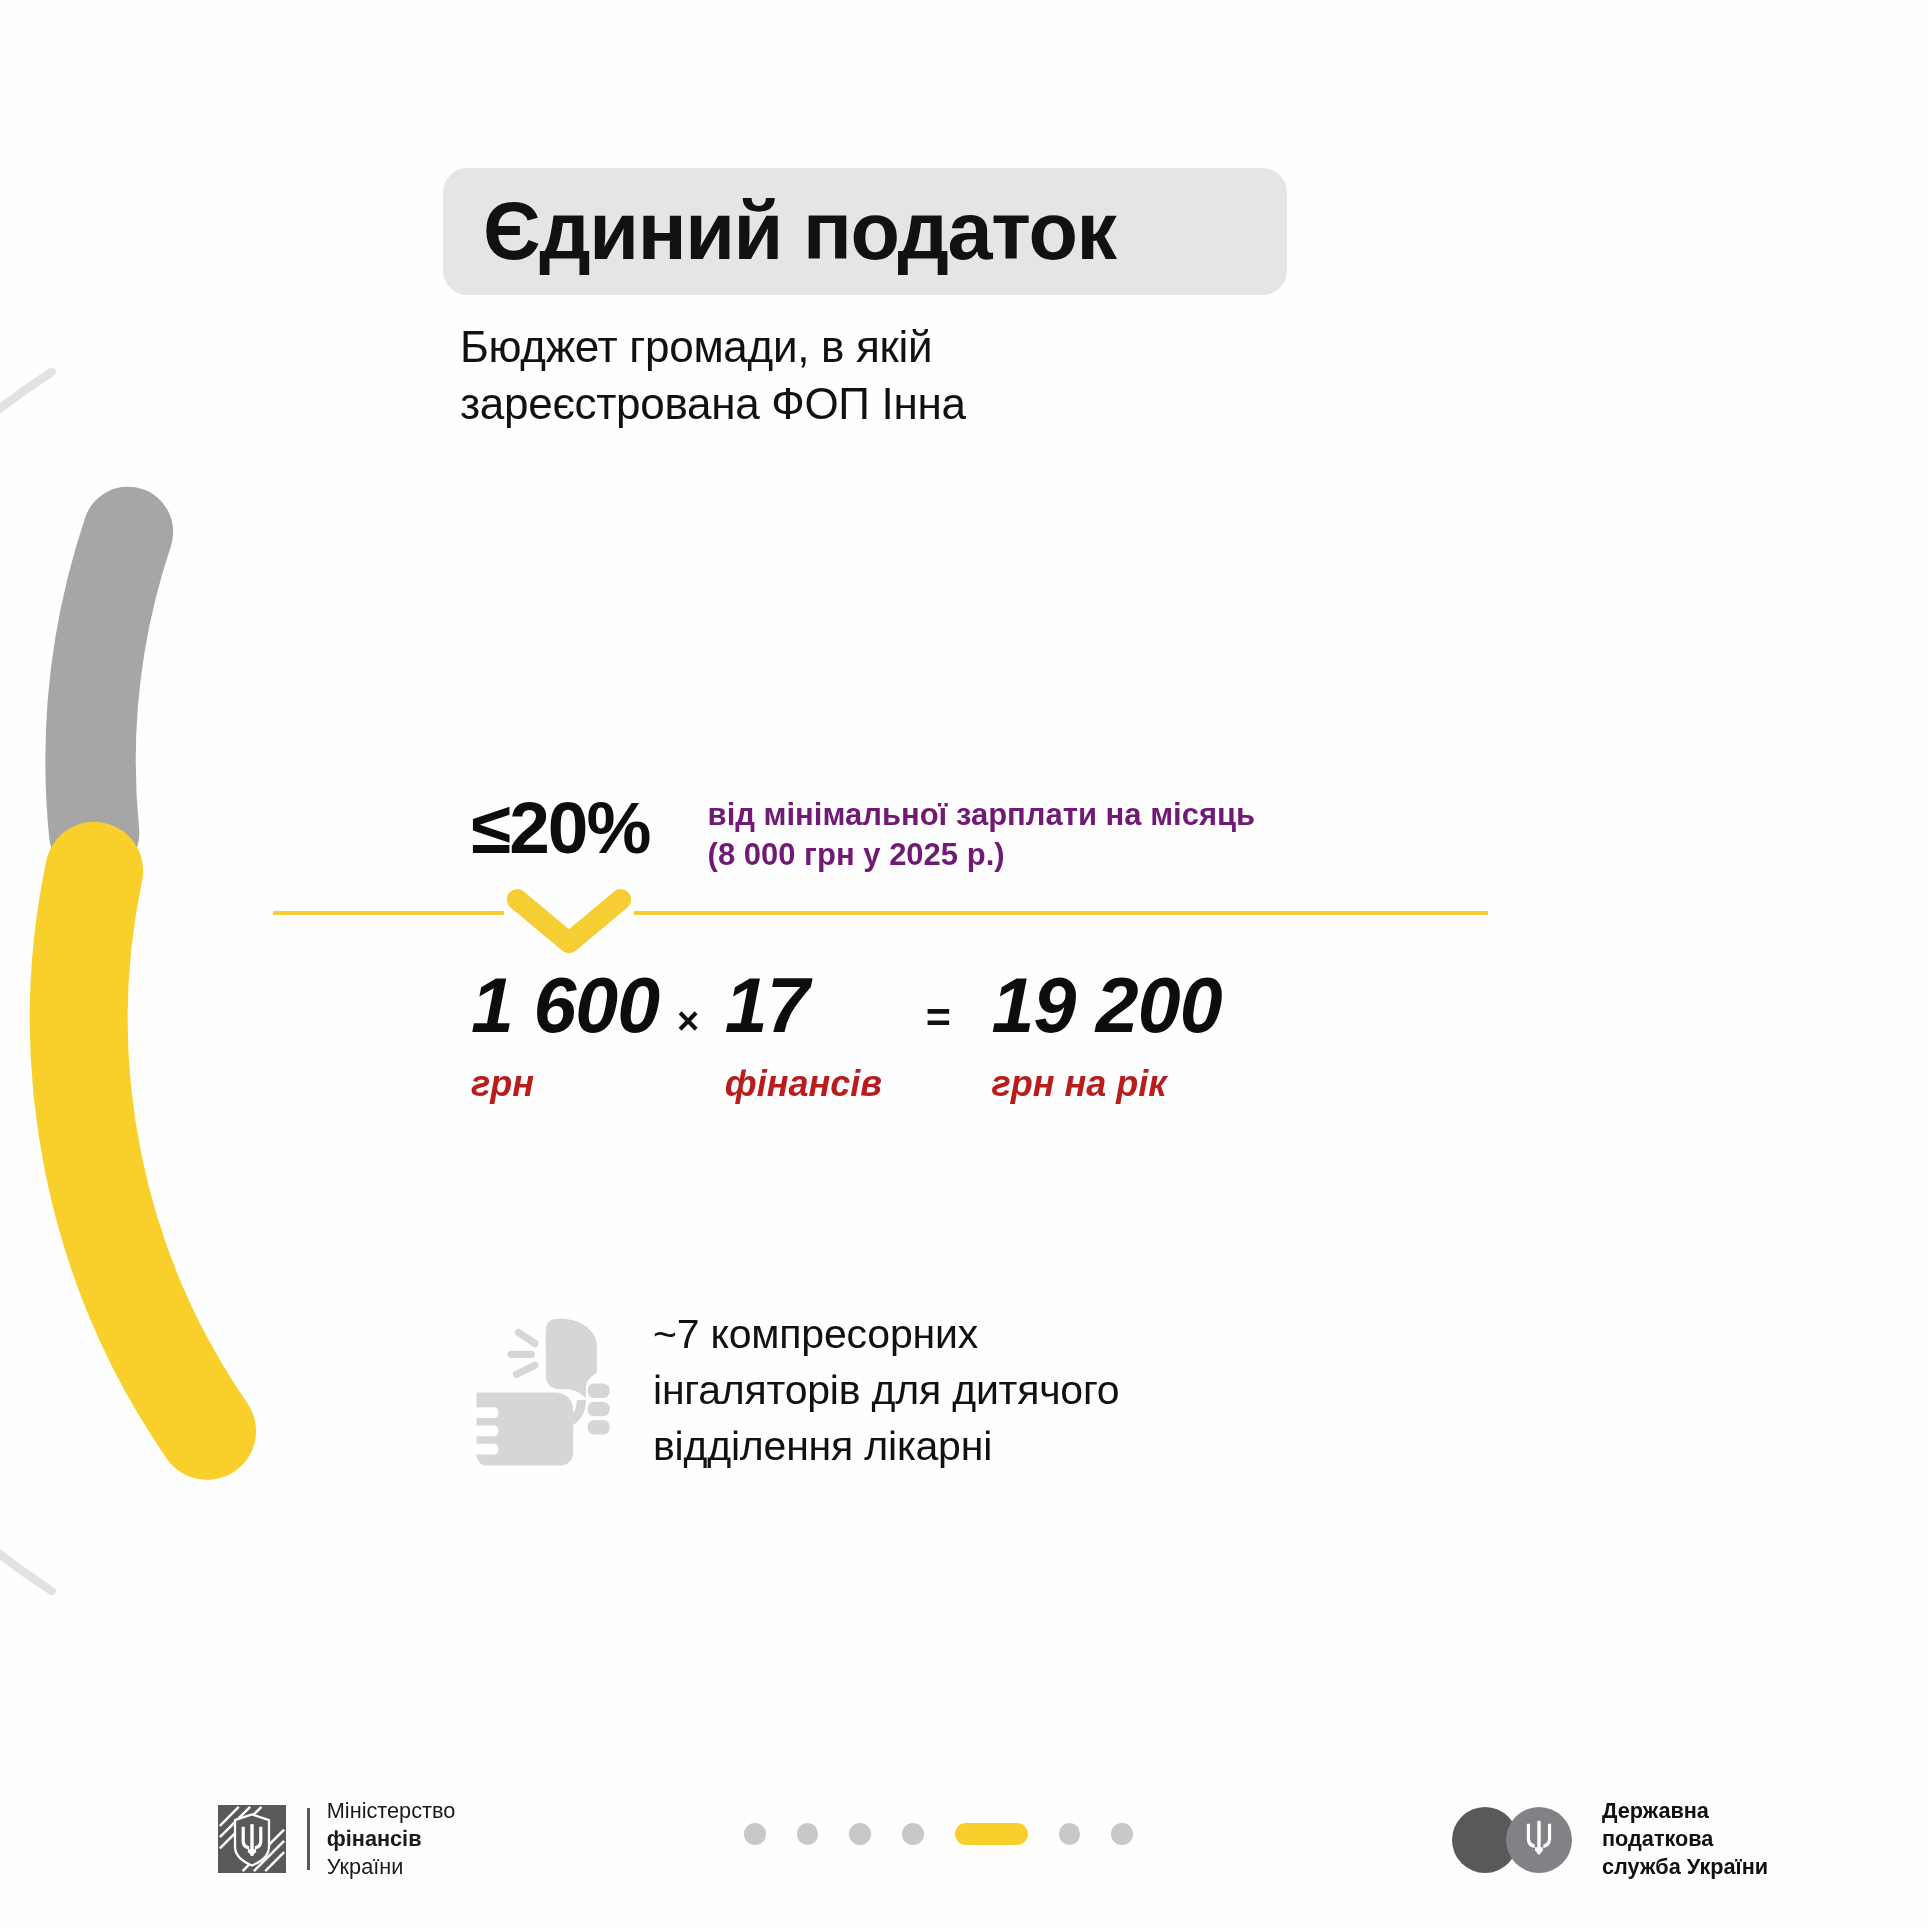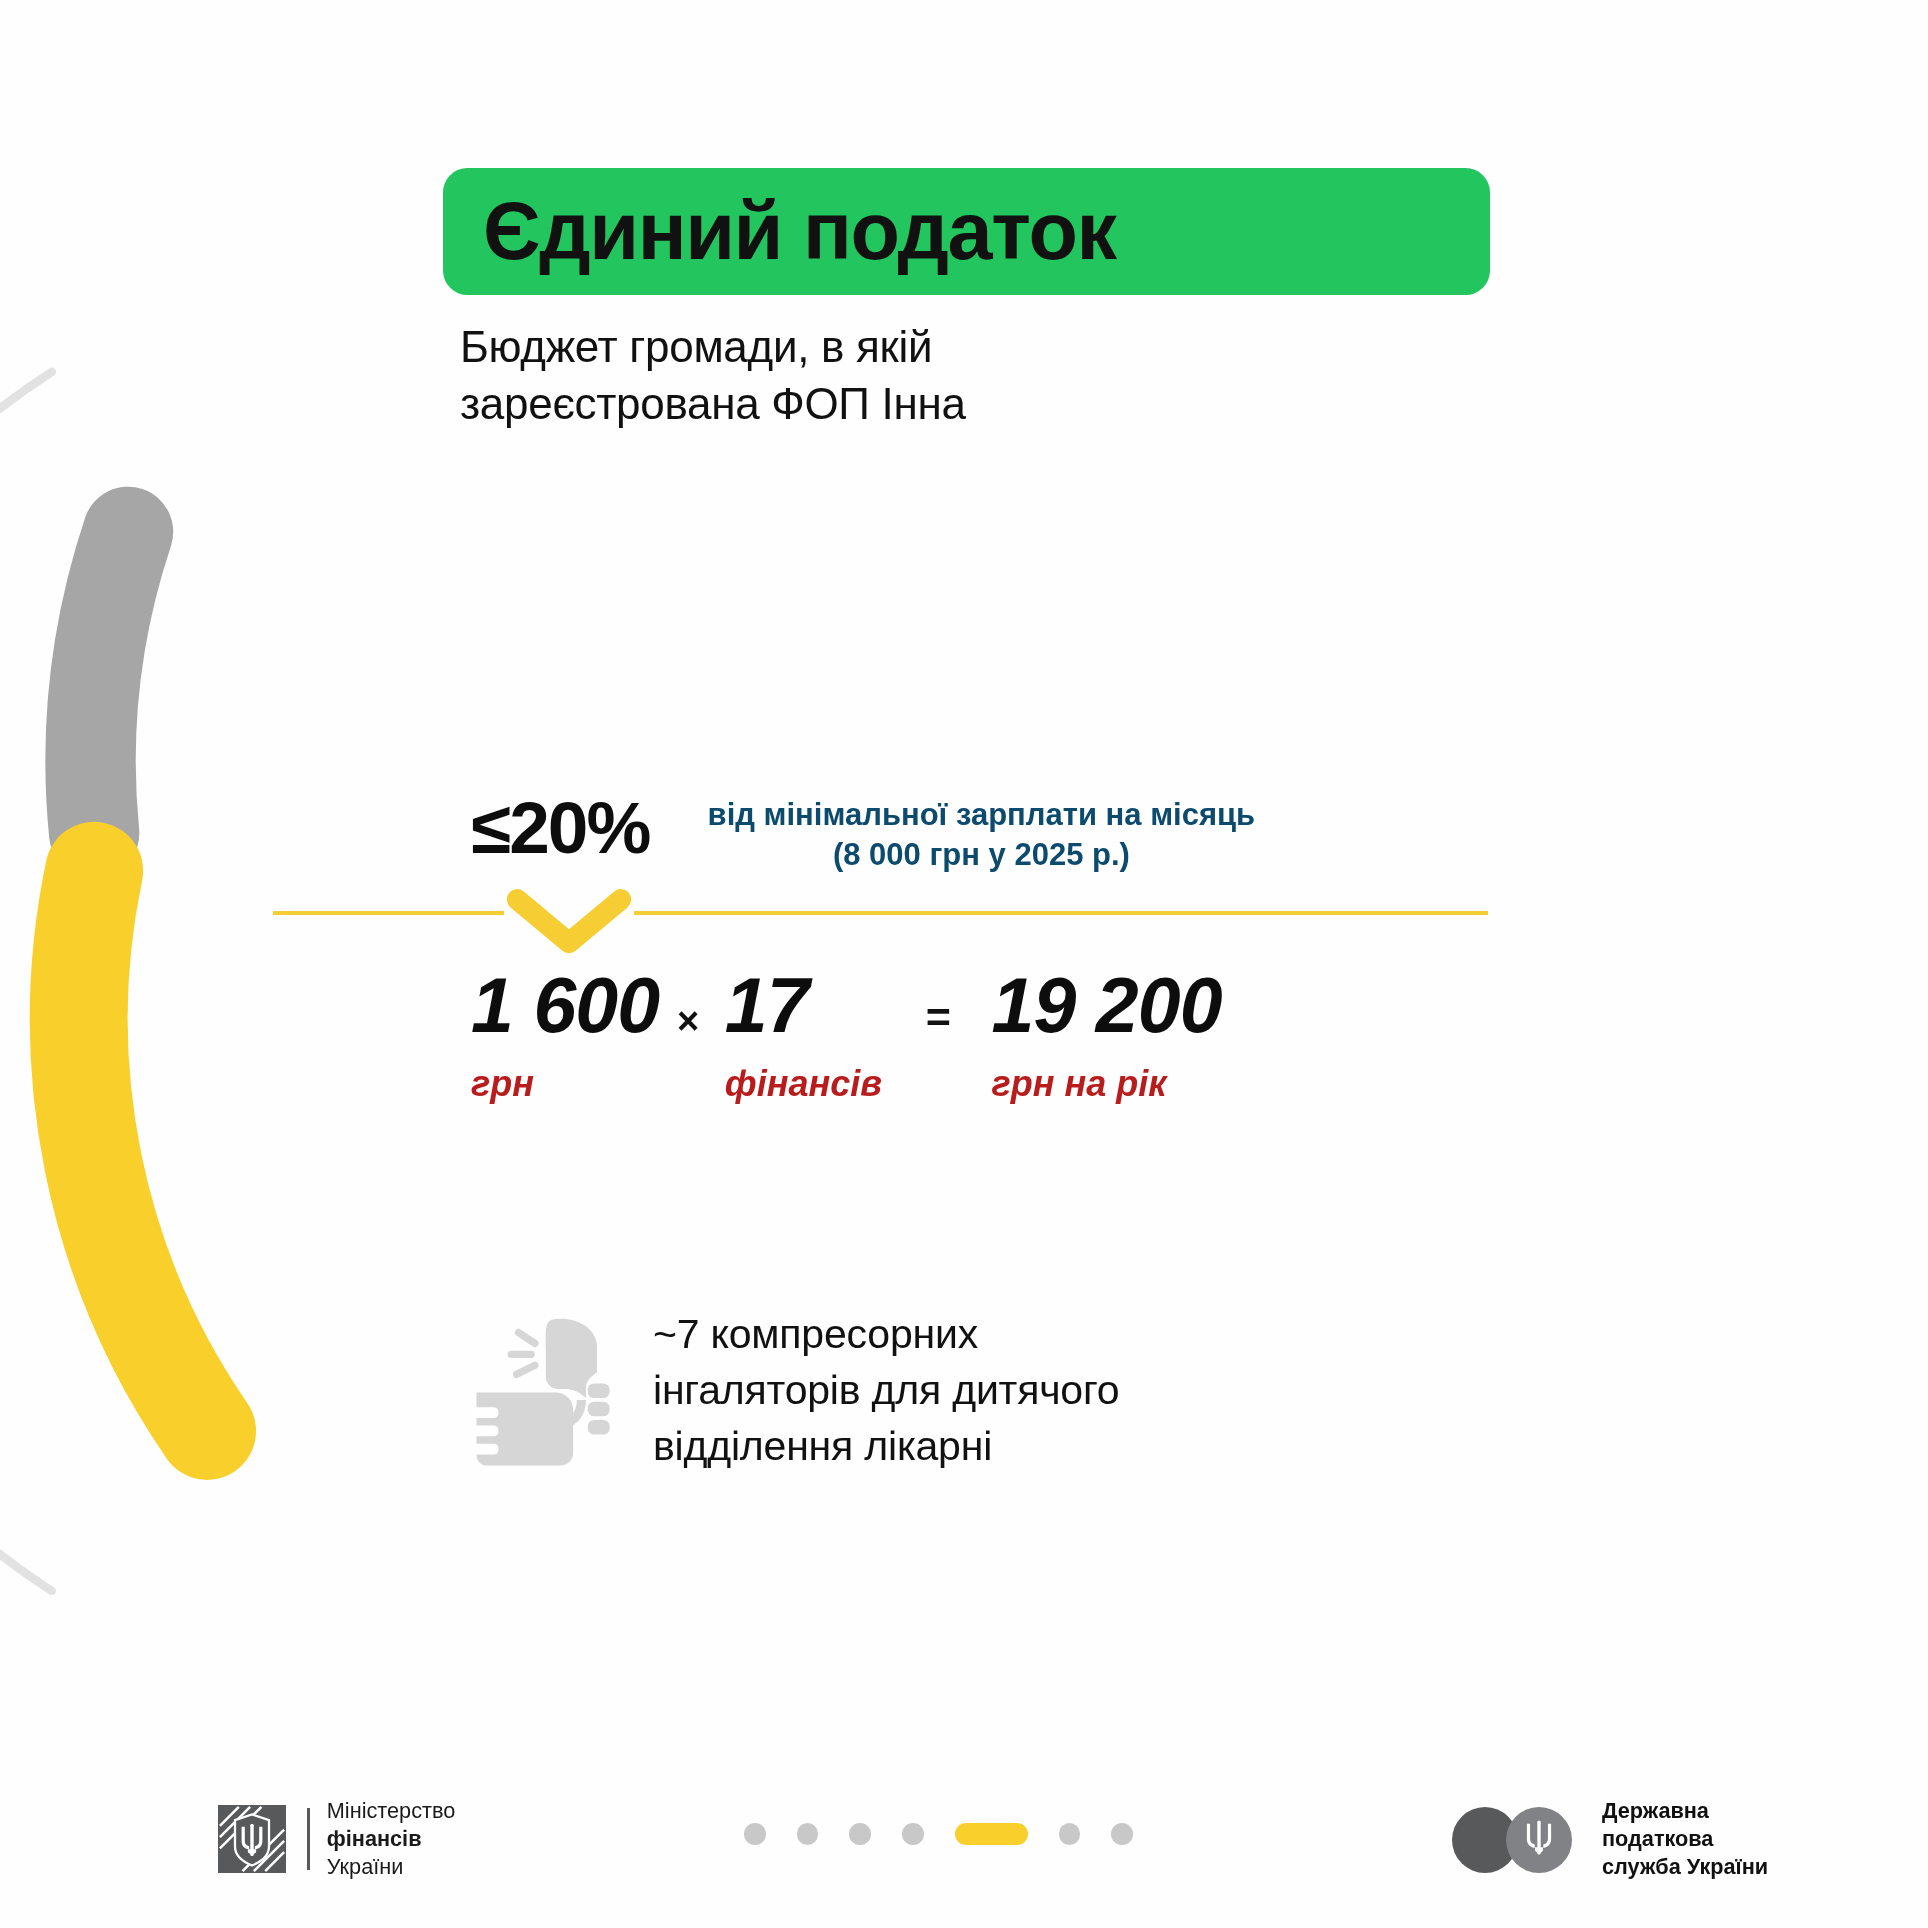--- a/index.html
+++ b/index.html
@@ -27,23 +27,23 @@
     width: 1928px;
     height: 1928px;
     pointer-events: none;
   }
 
   
   #title-banner {
     position: absolute;
     left: 443px;
     top: 168px;
-    width: 1047px;
+    width: 844px;
     height: 127px;
-    background: #22c55e;
+    background: #e5e5e5;
     border-radius: 24.5px;
     display: flex;
     align-items: center;
   }
   #title-text {
     font-size: 81px;
     font-weight: 700;
     color: #111111;
     letter-spacing: -1.4px;
     padding-left: 40px;
@@ -78,24 +78,23 @@
     color: #0d0d0d;
     letter-spacing: -1.9px;
     line-height: 1;
     white-space: nowrap;
   }
   #percent-note {
     margin-left: 58px;
     margin-top: 3.8px;
     font-size: 31px;
     font-weight: 700;
-    color: #0c4a6e;
+    color: #701a75;
     line-height: 1.30;
     white-space: nowrap;
-    text-align: center;
   }
 
   
   #divider {
     position: absolute;
     left: 273px;
     top: 911px;
     width: 1215px;
     height: 3.8px;
   }

